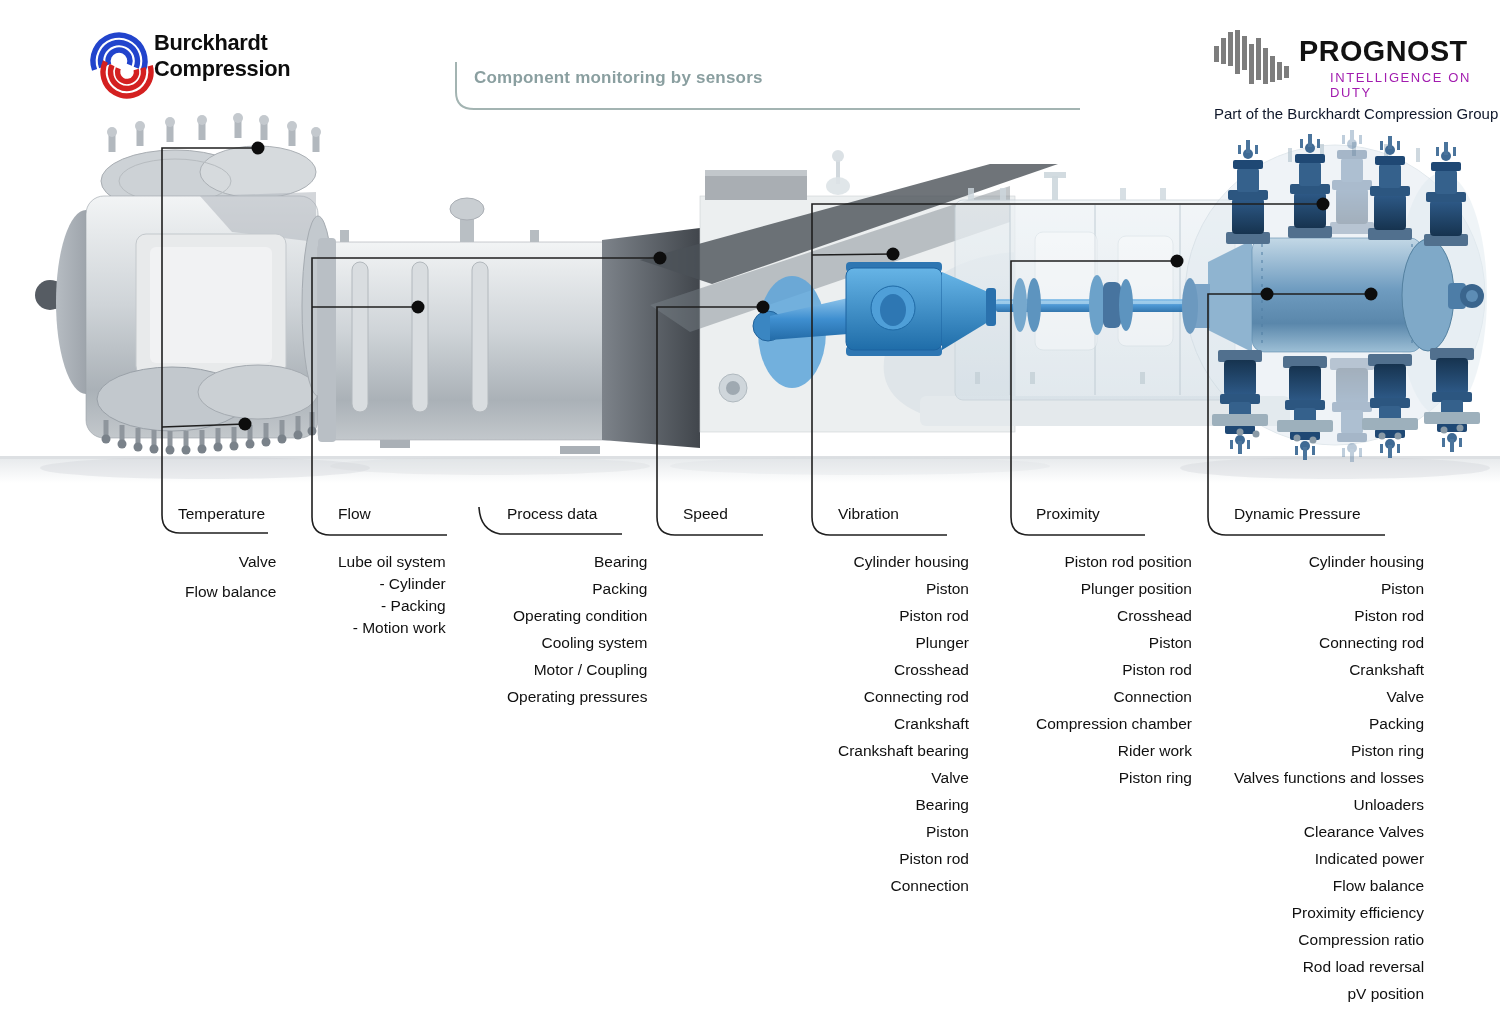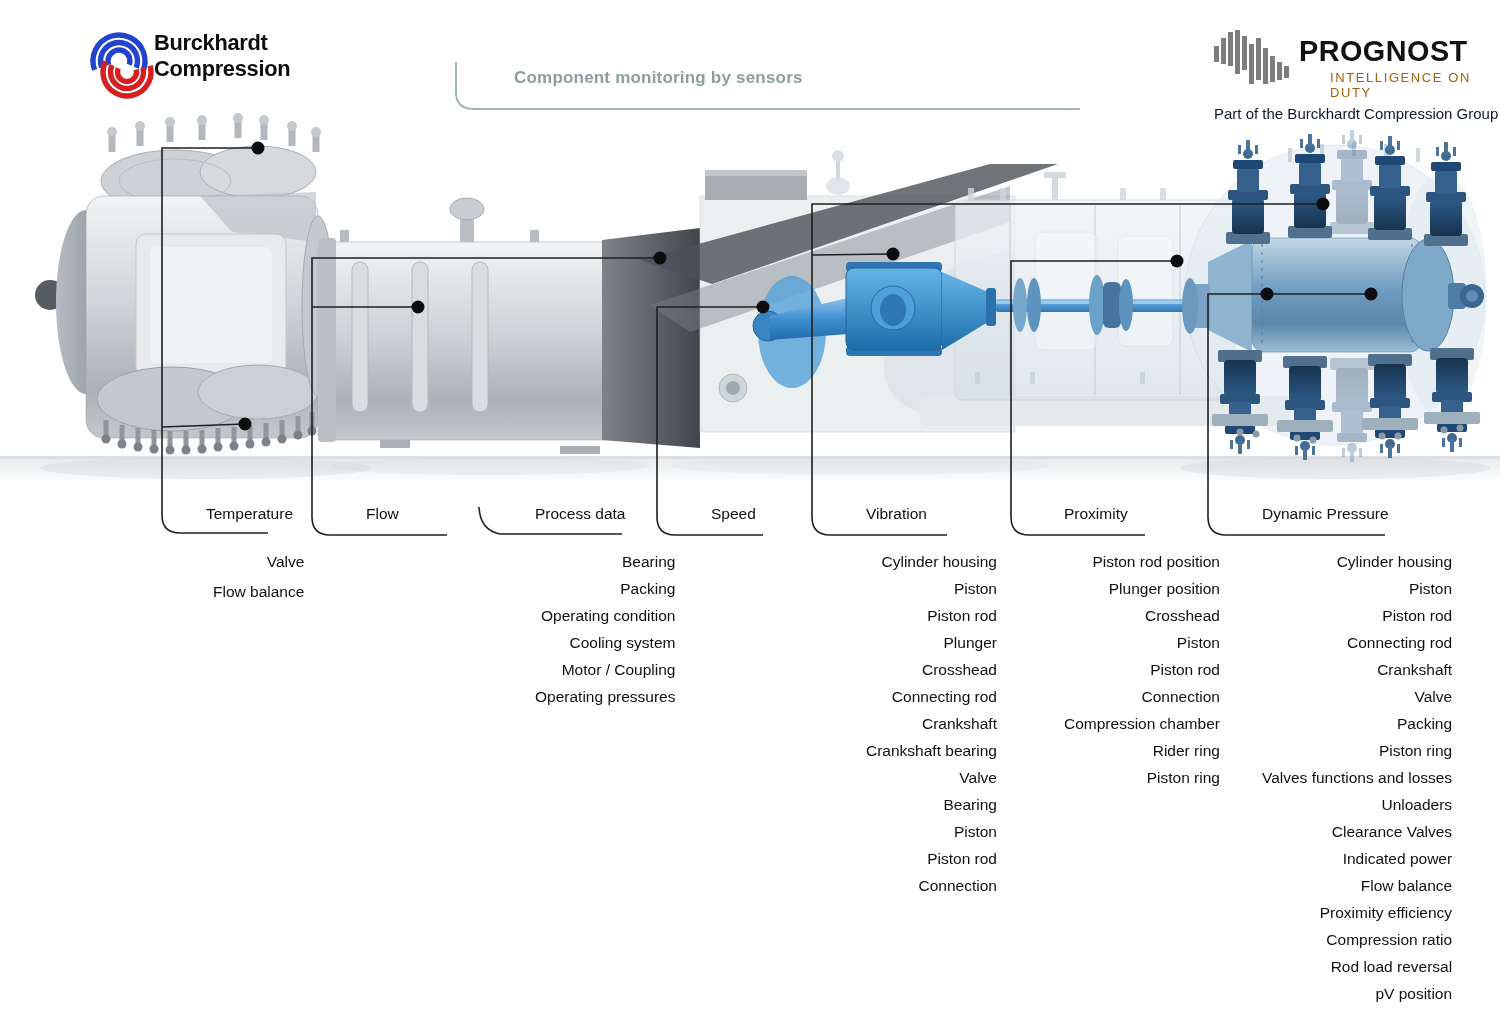--- a/index.html
+++ b/index.html
@@ -4,27 +4,27 @@
 <style>
   html,body{margin:0;padding:0;}
   body{
     width:1500px;height:1014px;position:relative;background:#ffffff;
     font-family:"Liberation Sans", sans-serif;color:#101010;overflow:hidden;
   }
   .abs{position:absolute;}
   
   #bc-logo-text{left:154px;top:30px;font-size:22.5px;font-weight:700;line-height:26px;
     letter-spacing:-0.3px;transform:scaleX(.97);transform-origin:left top;color:#0d0d0d;}
-  #header-title{left:474px;top:68px;font-size:17px;font-weight:700;color:#8a9fa0;letter-spacing:.2px;margin-left:40px;}
+  #header-title{left:474px;top:68px;font-size:17px;font-weight:700;color:#8a9fa0;letter-spacing:.2px;}
   #prognost-name{left:1299px;top:34px;font-size:30px;font-weight:800;color:#121212;letter-spacing:.5px;
     transform:scaleX(.96);transform-origin:left top;}
-  #prognost-tagline{left:1330px;top:70px;font-size:13px;color:#a16207;letter-spacing:1.6px;}
+  #prognost-tagline{left:1330px;top:70px;font-size:13px;color:#a21caf;letter-spacing:1.6px;}
   #prognost-subtitle{left:1214px;top:105px;font-size:15px;color:#0f172a;}
   
-  .col{position:absolute;top:505px;font-size:15.5px;margin-left:28px;}
+  .col{position:absolute;top:505px;font-size:15.5px;}
   .col-header{height:28px;white-space:nowrap;}
   .col-items{margin-top:20px;white-space:nowrap;text-align:right;}
   .col-item{height:27px;}
   .col-temperature .col-item{height:30px;}
   .col-temperature .col-items{padding-left:7px;}
   .col-flow .col-item{height:22px;}
 </style>
 </head>
 <body>
 
@@ -320,20 +320,26 @@
 
 <div class="col col-temperature" style="left:178px">
   <div class="col-header">Temperature</div>
   <div class="col-items">
       <div class="col-item">Valve</div>
       <div class="col-item">Flow balance</div>
     </div>
 </div>
 <div class="col col-flow" style="left:338px">
   <div class="col-header">Flow</div>
+  <div class="col-items">
+      <div class="col-item">Lube oil system</div>
+      <div class="col-item">- Cylinder</div>
+      <div class="col-item">- Packing</div>
+      <div class="col-item">- Motion work</div>
+    </div>
 </div>
 <div class="col col-process-data" style="left:507px">
   <div class="col-header">Process data</div>
   <div class="col-items">
       <div class="col-item">Bearing</div>
       <div class="col-item">Packing</div>
       <div class="col-item">Operating condition</div>
       <div class="col-item">Cooling system</div>
       <div class="col-item">Motor / Coupling</div>
       <div class="col-item">Operating pressures</div>
@@ -364,21 +370,21 @@
 <div class="col col-proximity" style="left:1036px">
   <div class="col-header">Proximity</div>
   <div class="col-items">
       <div class="col-item">Piston rod position</div>
       <div class="col-item">Plunger position</div>
       <div class="col-item">Crosshead</div>
       <div class="col-item">Piston</div>
       <div class="col-item">Piston rod</div>
       <div class="col-item">Connection</div>
       <div class="col-item">Compression chamber</div>
-      <div class="col-item">Rider ring</div>
+      <div class="col-item">Rider work</div>
       <div class="col-item">Piston ring</div>
     </div>
 </div>
 <div class="col col-dynamic-pressure" style="left:1234px">
   <div class="col-header">Dynamic Pressure</div>
   <div class="col-items">
       <div class="col-item">Cylinder housing</div>
       <div class="col-item">Piston</div>
       <div class="col-item">Piston rod</div>
       <div class="col-item">Connecting rod</div>

